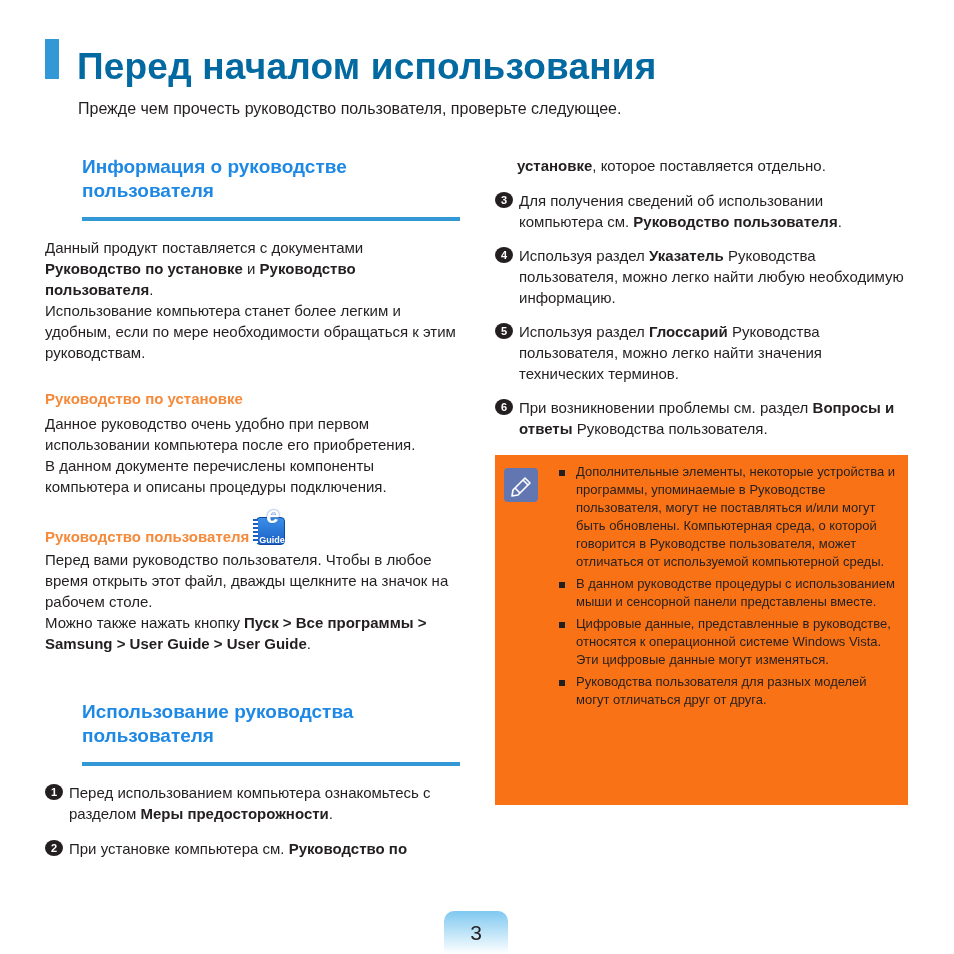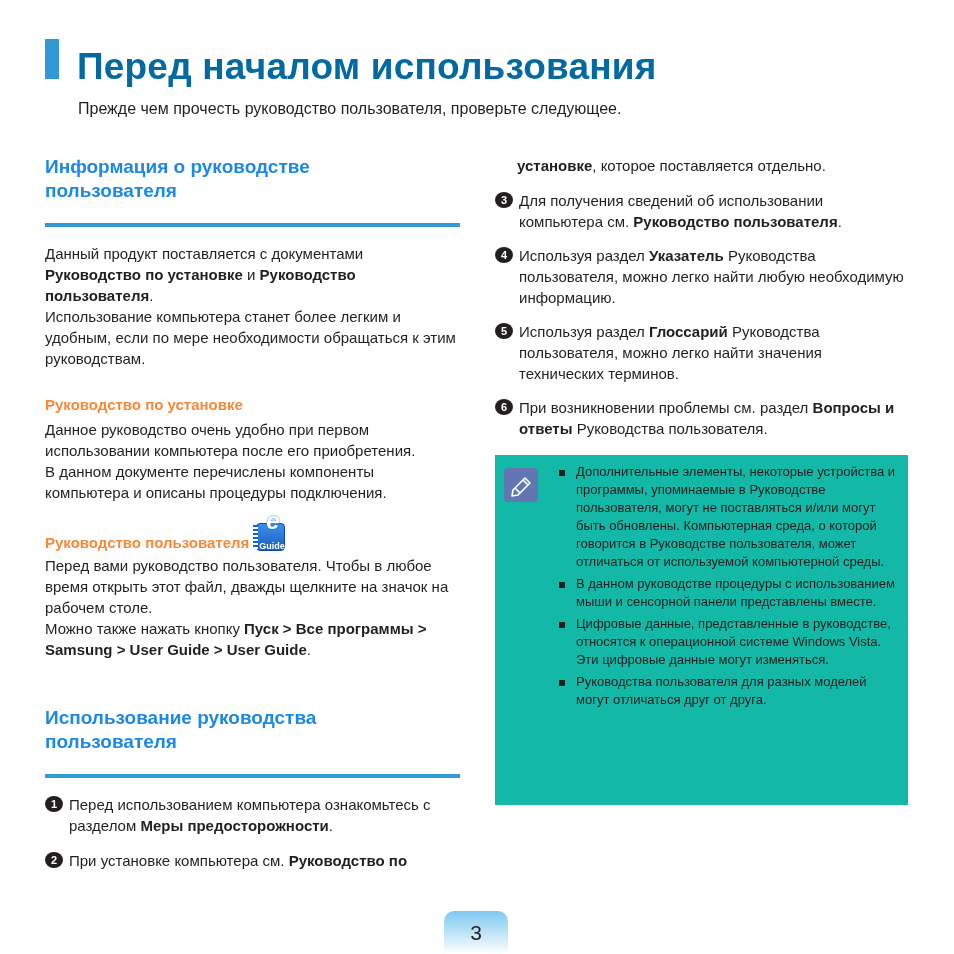--- a/index.html
+++ b/index.html
@@ -7,35 +7,35 @@
   body { position: relative; font-family: "Liberation Sans", sans-serif; color: #231f20; }
 
   .title-bar { position: absolute; left: 45px; top: 39px; width: 14px; height: 40px; background: #3399d6; }
   .page-title { position: absolute; left: 77px; top: 36px; font-size: 37px; font-weight: bold; color: #0369a1; letter-spacing: 0.2px; line-height: 46px; white-space: nowrap; margin-top: 8px; }
   .page-subtitle { position: absolute; left: 78px; top: 100px; font-size: 16px; color: #231f20; white-space: nowrap; }
 
   .col { position: absolute; font-size: 15px; line-height: 21px; }
   .col-left { left: 45px; top: 155px; width: 415px; }
   .col-right { left: 495px; top: 155px; width: 415px; }
 
-  .section-heading { color: #1e88e5; font-size: 19px; font-weight: bold; line-height: 24px; padding-bottom: 20px; border-bottom: 4px solid #3399d6; }
+  .section-heading { color: #1e88e5; font-size: 19px; font-weight: bold; line-height: 24px; padding-bottom: 14px; border-bottom: 4px solid #3399d6; margin-left: 37px; }
   .para { font-size: 15px; line-height: 21px; }
   .sub-heading { color: #f58a3b; font-size: 15px; font-weight: bold; line-height: 20px; display: flex; align-items: flex-end; }
 
   .guide-icon { display: inline-block; position: relative; width: 34px; height: 34px; margin-left: 4px; margin-bottom: 2px; }
   .guide-icon .book { position: absolute; left: 3px; top: 6px; width: 29px; height: 28px; background: linear-gradient(180deg,#3b8fe8,#1a5fc4); border-radius: 4px; border: 1px solid #0f4aa0; }
   .guide-icon .rings { position: absolute; left: 0; top: 8px; width: 5px; height: 24px; background: repeating-linear-gradient(180deg,#1a5fc4 0 2px,#fff 2px 4px); }
   .guide-icon .e { position: absolute; left: 13px; top: -6px; font-size: 24px; font-weight: bold; color: #fff; font-style: italic; text-shadow: 0 0 2px #1a5fc4; }
   .guide-icon .g { position: absolute; left: 6px; top: 19px; font-size: 9px; color: #fff; font-weight: bold; }
 
   .num-item { display: flex; align-items: flex-start; }
   .num-badge { flex: 0 0 18px; width: 16px; height: 16px; margin-top: 2px; margin-right: 6px; border-radius: 50%; background: #231f20; color: #fff; font-size: 11px; font-weight: bold; text-align: center; line-height: 16px; }
   .num-text { flex: 1; }
 
-  .note-box { position: absolute; left: 495px; top: 455px; width: 413px; height: 350px; background: #14b8a6; }
+  .note-box { position: absolute; left: 495px; top: 455px; width: 413px; height: 350px; background: #f97316; }
   .note-icon { position: absolute; left: 9px; top: 13px; width: 34px; height: 34px; background: #6277b1; border-radius: 4px; }
   .note-list { position: absolute; left: 62px; top: 8px; width: 345px; list-style: none; font-size: 13px; line-height: 18px; }
   .note-list li { position: relative; padding-left: 19px; margin-bottom: 4px; }
   .note-list li .sq { position: absolute; left: 2px; top: 7px; width: 6px; height: 6px; background: #231f20; }
 
   .page-number { position: absolute; left: 444px; top: 911px; width: 64px; height: 43px; border-radius: 10px 10px 0 0; background: linear-gradient(180deg,#7fc8f0 0%,#cbe9f9 60%,#ffffff 100%); text-align: center; font-size: 21px; line-height: 44px; color: #231f20; }
 </style>
 </head>
 <body>
 

